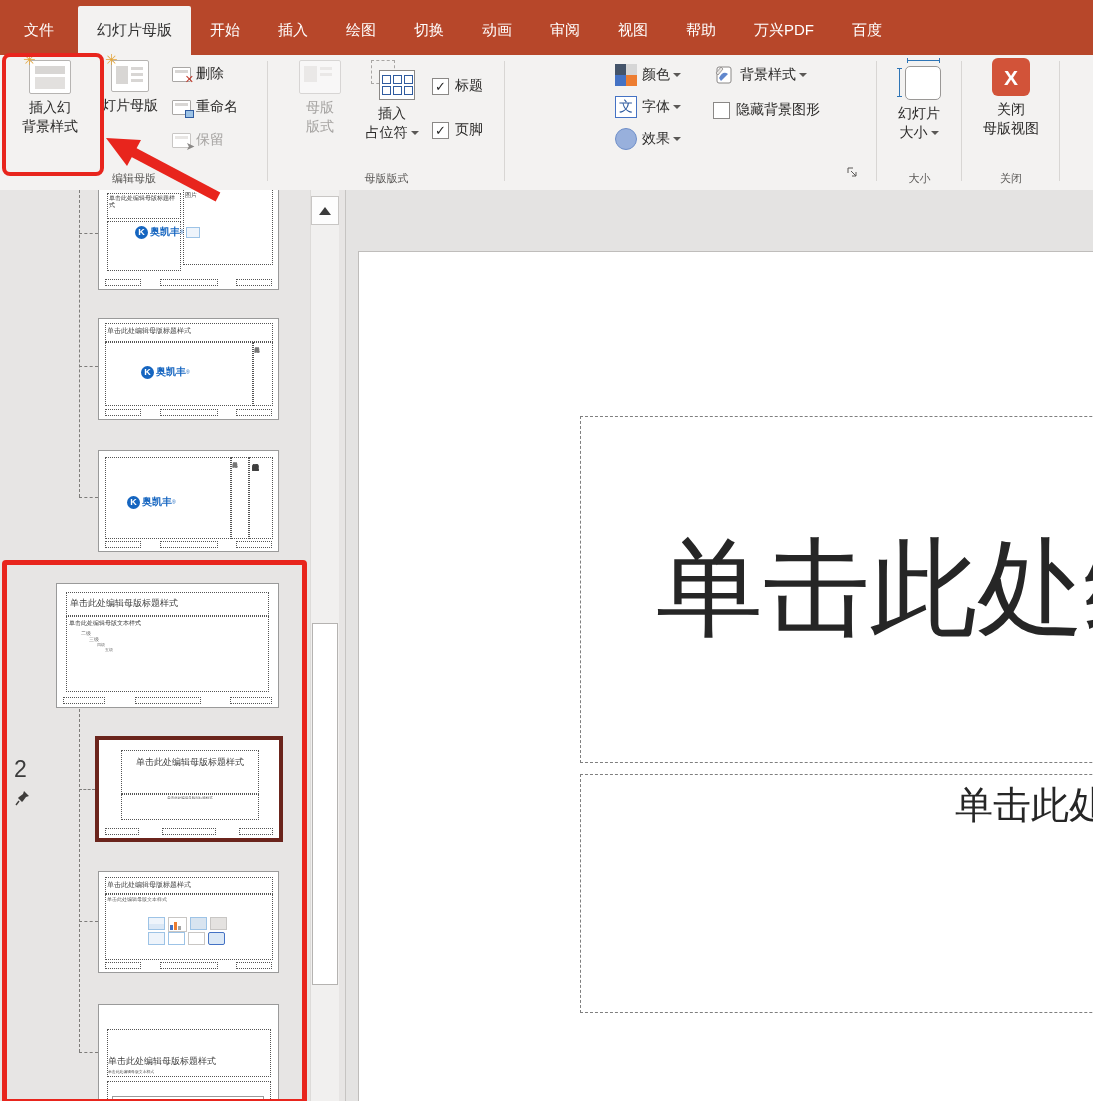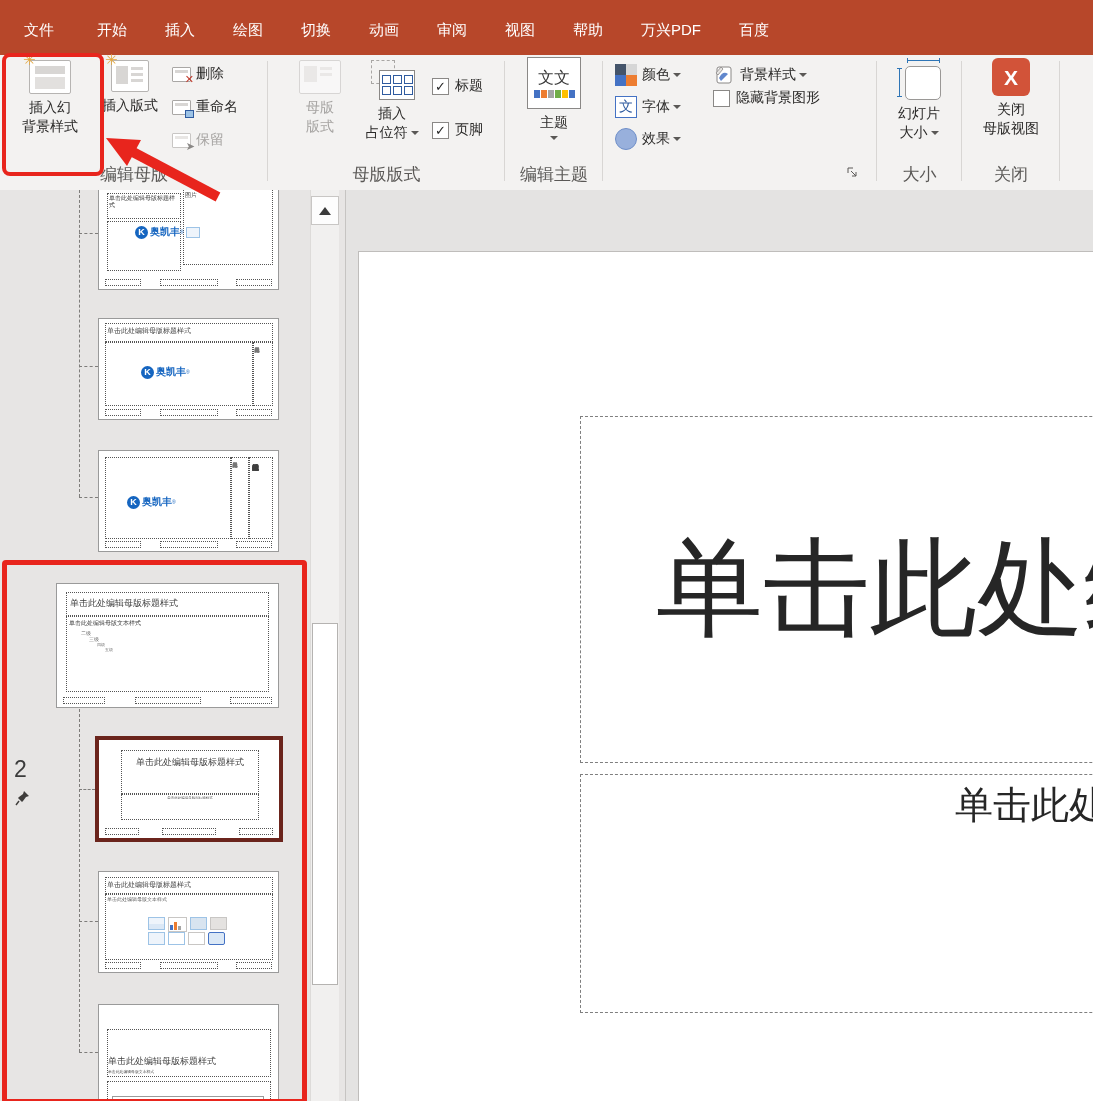--- a/index.html
+++ b/index.html
@@ -11,21 +11,21 @@
   }
   
   .tabbar{position:absolute;left:0;top:0;width:1093px;height:55px;background:#b7472a;display:flex;align-items:stretch;}
   .tab{color:#ffffff;font-size:15px;display:flex;align-items:center;padding:0 19px;margin-top:6px;white-space:nowrap;cursor:default;}
   .tab.file{padding:0 24px;}
   .tab.active{background:#f3f2f1;color:#333;border-radius:2px 2px 0 0;}
   
   .ribbon{position:absolute;left:0;top:55px;width:1093px;height:135px;background:#f3f2f1;border-bottom:1px solid #d2d0ce;}
   .rgroup{position:absolute;top:0;height:134px;}
   .rgroup .gdiv{position:absolute;right:0;top:6px;bottom:8px;width:1px;background:#d8d6d4;}
-  .glabel{position:absolute;bottom:3px;left:0;right:0;text-align:center;font-size:17px;color:#5a5856;}
+  .glabel{position:absolute;bottom:3px;left:0;right:0;text-align:center;font-size:11px;color:#5a5856;}
   .bigbtn{position:absolute;text-align:center;font-size:14px;color:#2b2a29;line-height:19px;}
   .bigbtn .bicon{display:flex;align-items:center;justify-content:center;margin:0 auto 4px auto;}
   .smallbtn{position:absolute;display:flex;align-items:center;font-size:14px;color:#2b2a29;height:22px;}
   .smallbtn .sicon{margin-right:5px;position:relative;}
   .disabled{color:#a6a4a2 !important;}
   .chev{display:inline-block;width:0;height:0;border-left:4px solid transparent;border-right:4px solid transparent;border-top:4px solid #5a5856;vertical-align:middle;margin-left:3px;}
   
   .slideicon{position:relative;width:40px;height:32px;background:#fff;border:1px solid #b6b4b2;border-radius:2px;}
   .slideicon .bar{position:absolute;left:5px;right:5px;top:5px;height:8px;background:#d8d6d4;}
   .slideicon .blk{position:absolute;left:5px;right:5px;top:16px;bottom:4px;background:#e2e0de;}
@@ -69,20 +69,21 @@
   .annbox-panel{position:absolute;left:2px;top:560px;width:295px;height:534px;border:5px solid #e8251d;border-radius:4px;z-index:40;pointer-events:none;}
   .annarrow{position:absolute;left:95px;top:125px;z-index:50;pointer-events:none;}
   .secnum{position:absolute;left:14px;top:566px;font-size:23px;color:#3b3b3b;z-index:41;}
   .secpin{position:absolute;left:15px;top:600px;z-index:41;}
 </style>
 </head>
 <body>
 
 <div class="tabbar">
   <div class="tab file">文件</div>
+  <div class="tab active">幻灯片母版</div>
   <div class="tab">开始</div>
   <div class="tab">插入</div>
   <div class="tab">绘图</div>
   <div class="tab">切换</div>
   <div class="tab">动画</div>
   <div class="tab">审阅</div>
   <div class="tab">视图</div>
   <div class="tab">帮助</div>
   <div class="tab">万兴PDF</div>
   <div class="tab">百度</div>
@@ -105,21 +106,21 @@
     <div class="bigbtn" style="left:98px;top:5px;width:64px;">
       <span class="bicon">
         <span class="slideicon" style="width:36px;height:30px;">
           <span style="position:absolute;left:4px;top:5px;width:12px;height:18px;background:#d8d6d4;"></span>
           <span style="position:absolute;left:19px;top:6px;width:12px;height:3px;background:#d8d6d4;"></span>
           <span style="position:absolute;left:19px;top:12px;width:12px;height:3px;background:#d8d6d4;"></span>
           <span style="position:absolute;left:19px;top:18px;width:12px;height:3px;background:#d8d6d4;"></span>
           <span class="sparkle">✳</span>
         </span>
       </span>
-      <div>插入版式</div>
+      <div>灯片母版</div>
     </div>
     <div class="smallbtn" style="left:172px;top:8px;">
       <span class="sicon minislide">
           <span class="mb"></span>
           <span class="xmark">✕</span>
         </span>
       <span>删除</span>
     </div>
     <div class="smallbtn" style="left:172px;top:41px;">
       <span class="sicon minislide">
@@ -171,39 +172,20 @@
       <span>标题</span>
     </div>
     <div class="smallbtn" style="left:164px;top:64px;">
       <span class="checkbox">✓</span>
       <span>页脚</span>
     </div>
     <div class="glabel">母版版式</div>
     <div class="gdiv"></div>
   </div>
 
-  <div class="rgroup" style="left:505px;width:98px;">
-    <div class="bigbtn" style="left:20px;top:2px;width:58px;">
-      <span class="bicon" style="width:52px;height:50px;background:#fff;border:1px solid #8a8886;flex-direction:column;">
-        <span style="font-size:16px;color:#3b3b3b;line-height:18px;">文文</span>
-        <span style="display:flex;gap:1px;margin-top:3px;">
-          <span style="width:6px;height:8px;background:#4472c4;"></span>
-            <span style="width:6px;height:8px;background:#ed7d31;"></span>
-            <span style="width:6px;height:8px;background:#a5a5a5;"></span>
-            <span style="width:6px;height:8px;background:#70ad47;"></span>
-            <span style="width:6px;height:8px;background:#ffc000;"></span>
-            <span style="width:6px;height:8px;background:#4472c4;"></span>
-        </span>
-      </span>
-      <div>主题</div>
-      <div style="line-height:10px;"><span class="chev" style="margin-left:0;"></span></div>
-    </div>
-    <div class="glabel">编辑主题</div>
-    <div class="gdiv"></div>
-  </div>
 
   <div class="rgroup" style="left:603px;width:274px;">
     <div class="smallbtn" style="left:12px;top:9px;">
       <span class="sicon" style="width:22px;height:22px;display:grid;grid-template-columns:11px 11px;grid-template-rows:11px 11px;">
         <span style="background:#44546a;"></span>
           <span style="background:#d6d6d6;"></span>
           <span style="background:#4472c4;"></span>
           <span style="background:#ed7d31;"></span>
       </span>
       <span>颜色</span>
@@ -223,21 +205,21 @@
       <span class="sicon" style="width:22px;height:22px;">
         <svg width="22" height="22" viewBox="0 0 22 22">
           <rect x="4" y="3" width="14" height="16" rx="2" fill="#fff" stroke="#8a8886"></rect>
           <path d="M6 14 Q10 6 15 10 Q12 13 8 17 Z" fill="#4472c4" opacity="0.85"></path>
           <path d="M3 9 L8 3 L10 5 L5 11 Z" fill="#e6e4e2" stroke="#8a8886" stroke-width="0.8"></path>
         </svg>
       </span>
       <span>背景样式</span>
         <span class="chev"></span>
     </div>
-    <div class="smallbtn" style="left:110px;top:32px;">
+    <div class="smallbtn" style="left:110px;top:44px;">
       <span class="checkbox"></span>
       <span>隐藏背景图形</span>
     </div>
     <div style="position:absolute;right:18px;bottom:6px;">
       <svg width="12" height="12" viewBox="0 0 12 12">
           <path d="M1 1 H6 M1 1 V6" stroke="#5a5856" fill="none"></path>
           <path d="M4 4 L9 9 M9 9 V5 M9 9 H5" stroke="#5a5856" fill="none"></path>
         </svg>
     </div>
     <div class="gdiv"></div>

